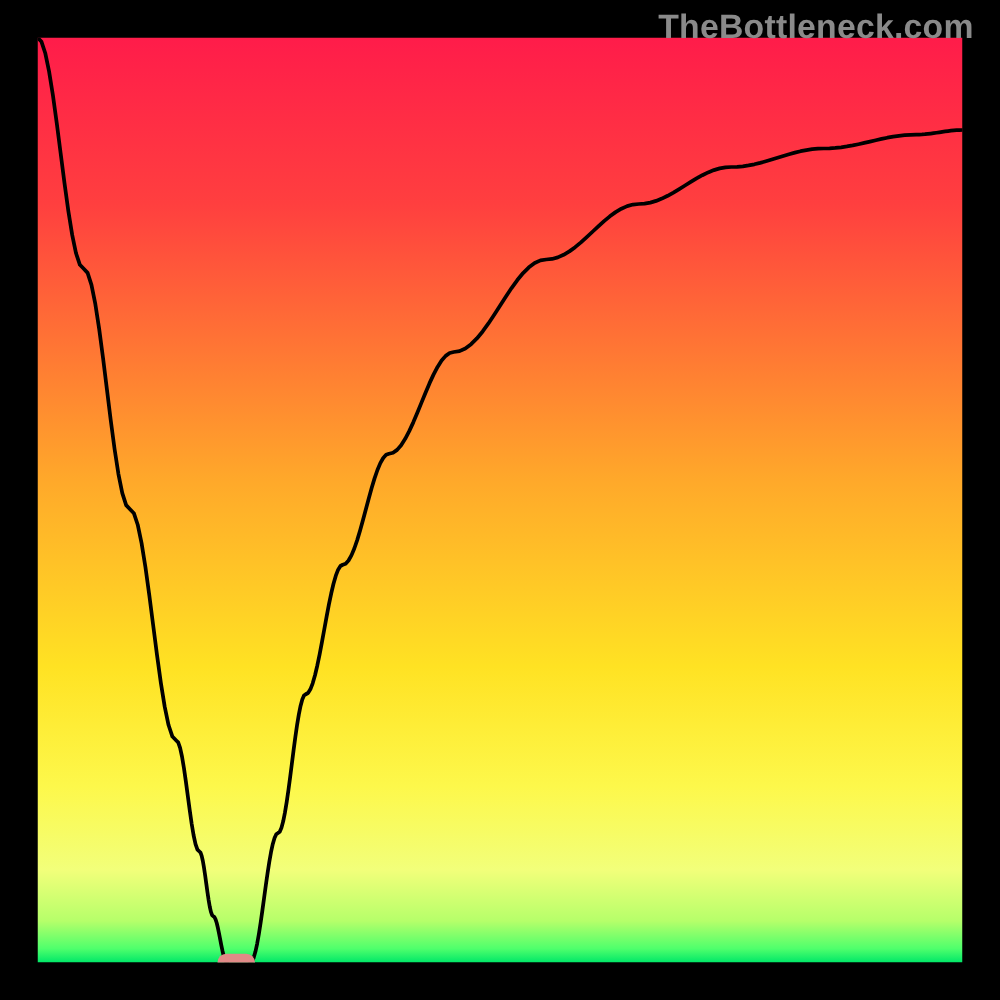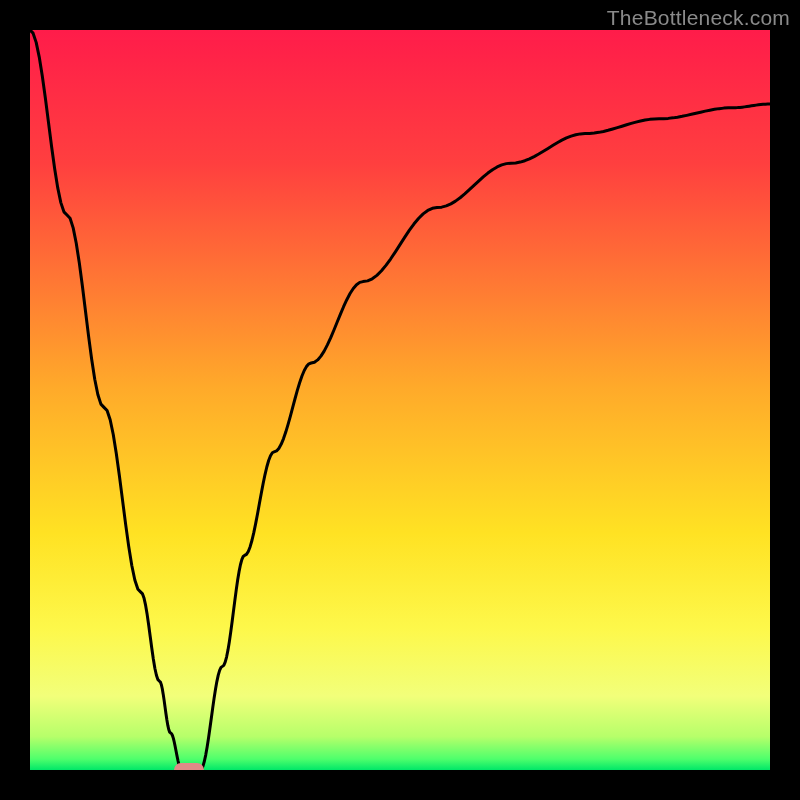--- a/index.html
+++ b/index.html
@@ -13,24 +13,24 @@
   }
   .root {
     position: relative;
     width: 800px;
     height: 800px;
     background: #000;
   }
   .watermark {
     position: absolute;
     top: 6px;
-    right: 10px;
+    right: 21px;
     color: #8a8a8a;
-    font-size: 21px;
-    font-weight: 400;
+    font-size: 27px;
+    font-weight: 700;
     letter-spacing: 0.2px;
     z-index: 10;
     user-select: none;
   }
   .plot-area {
     position: absolute;
     left: 30px;
     top: 30px;
     width: 740px;
     height: 740px;

